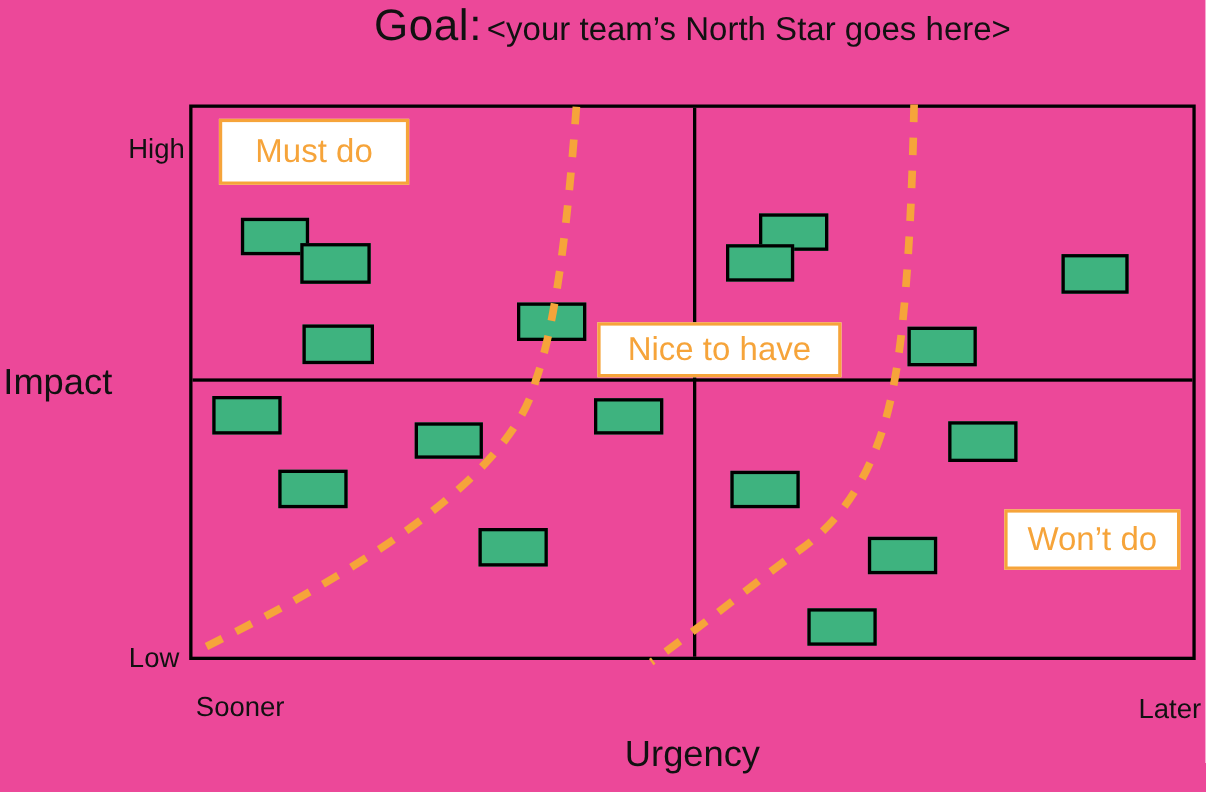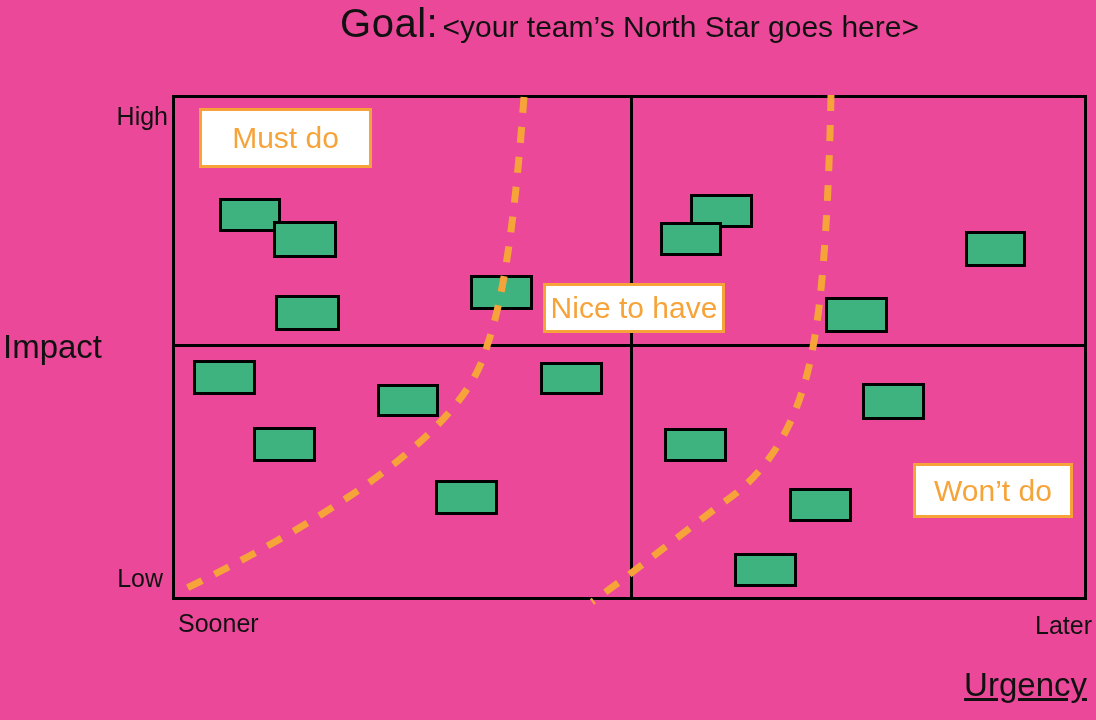--- a/index.html
+++ b/index.html
@@ -20,27 +20,27 @@
   .notes-layer{position:absolute;left:0;top:0;width:1096px;height:720px;}
   .note{position:absolute;box-sizing:border-box;background:var(--note);border:3px solid var(--line);}
 
   .curves{position:absolute;left:0;top:0;pointer-events:none;}
   .cutoff{fill:none;stroke:var(--accent);stroke-width:7;stroke-dasharray:16 14;stroke-linecap:butt;}
 
   .qlabel{position:absolute;box-sizing:border-box;border:3px solid var(--accent);
     color:var(--accent);background:#fff;display:flex;align-items:center;justify-content:center;
     font-size:30px;font-weight:500;white-space:nowrap;}
   .qlabel.must{left:199px;top:108px;width:173px;height:60px;}
-  .qlabel.nice{left:543px;top:283px;width:182px;height:50px;}
+  .qlabel.nice{left:543px;top:293px;width:222px;height:50px;}
   .qlabel.wont{left:913px;top:463px;width:160px;height:55px;}
 
   .axis-word{position:absolute;font-size:33px;font-weight:500;}
   .impact{left:3px;top:328px;}
-  .urgency{left:172px;top:666px;width:915px;text-align:right;text-decoration:underline;}
-  .tick{position:absolute;font-size:25px;font-weight:400;}
+  .urgency{left:172px;top:666px;width:915px;text-align:center;}
+  .tick{position:absolute;font-size:25px;font-weight:400;margin-top:20px;}
   .high{right:928px;top:102px;}
   .low{right:933px;top:564px;}
   .sooner{left:178px;top:609px;}
   .later{right:4px;top:611px;}
 </style>
 </head>
 <body>
 
 <div class="canvas" style="--note: #3EB37F; --accent: #F6A43A; --line: #000000; background: #ec4899;">
 

